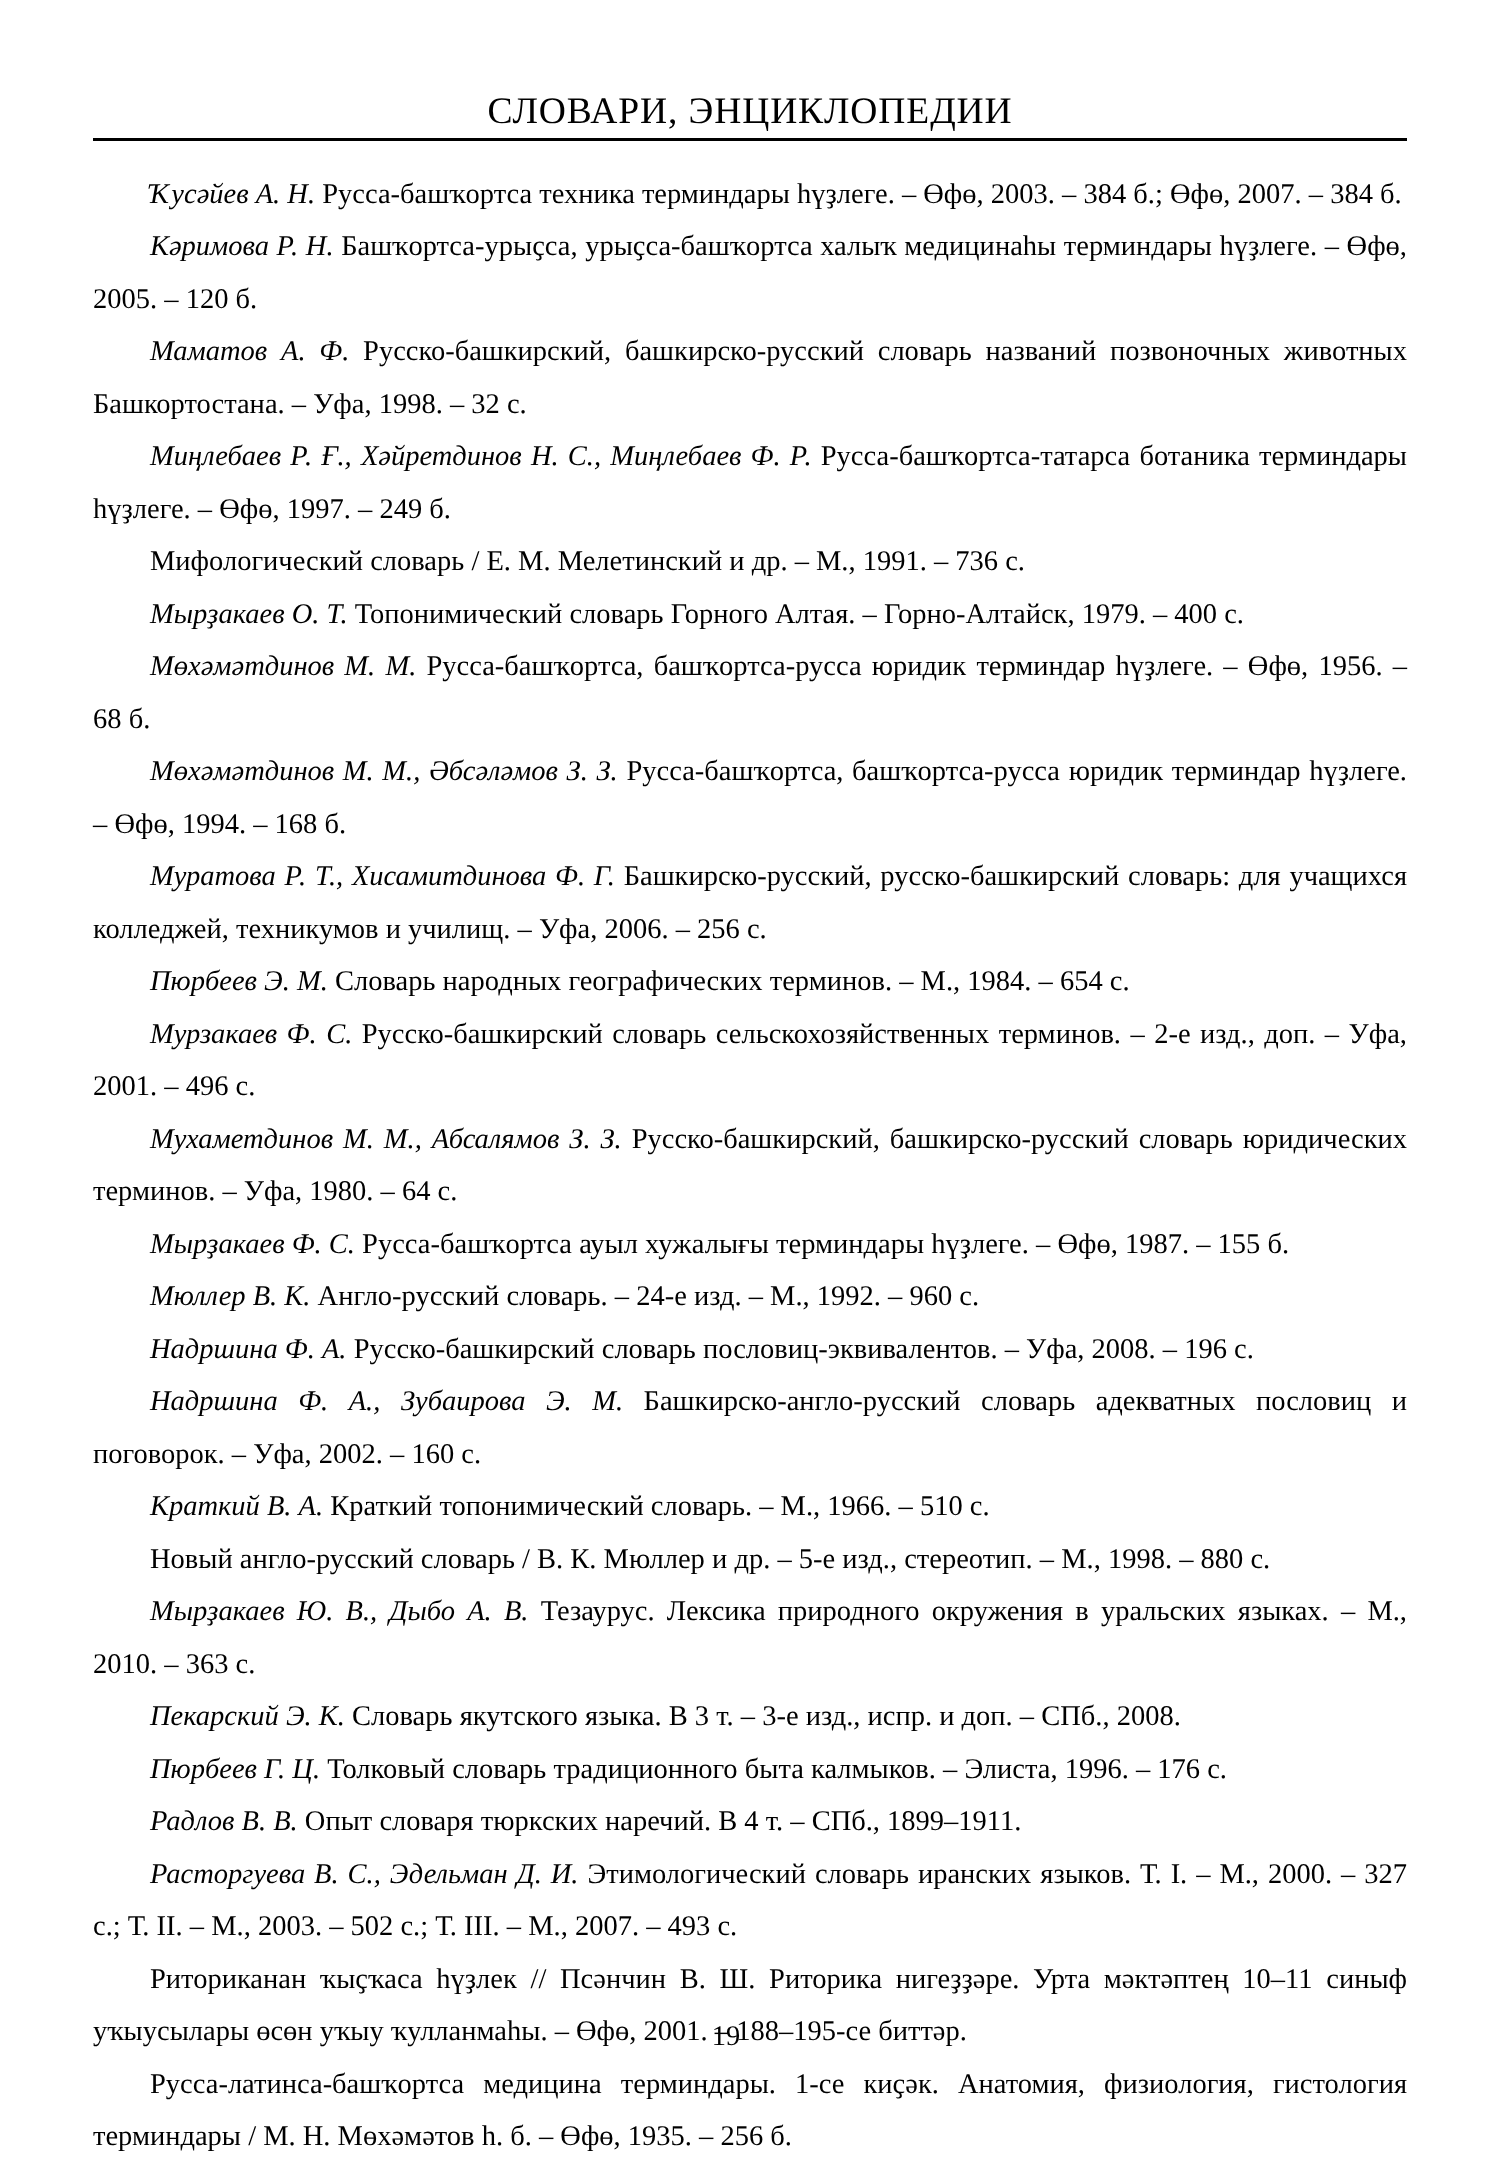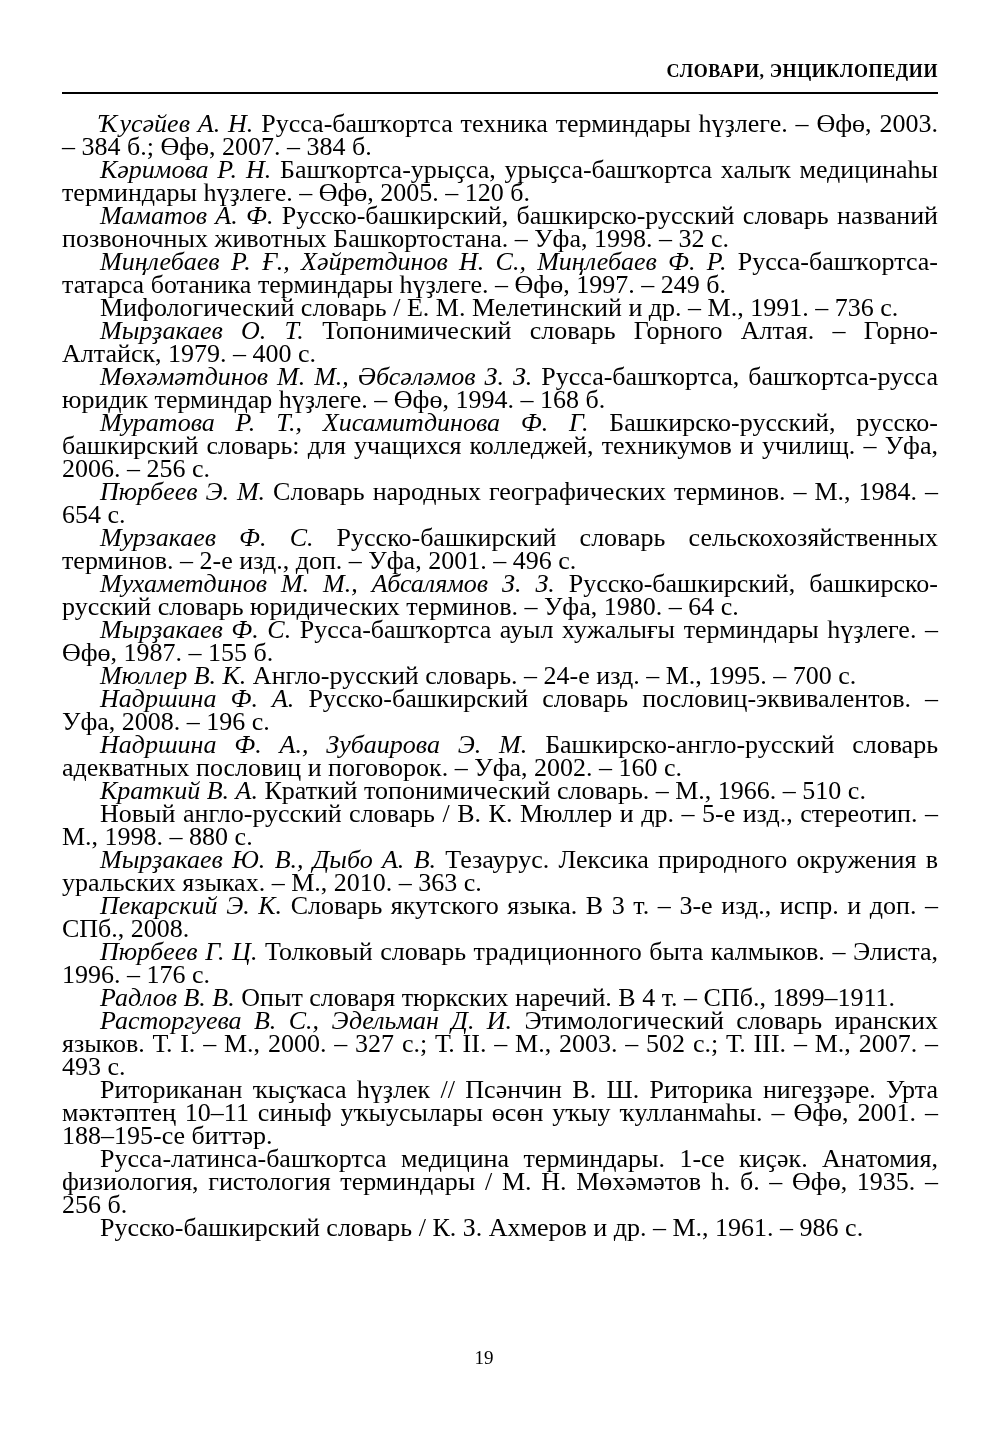--- a/index.html
+++ b/index.html
@@ -19,43 +19,43 @@
     position: relative;
     width: 1000px;
     height: 1448px;
     box-sizing: border-box;
   }
   .running-head {
     position: absolute;
     top: 62px;
     left: 62px;
     right: 62px;
-    text-align: right;
-    font-size: 18px;
-    font-weight: bold;
+    text-align: center;
+    font-size: 25px;
+    font-weight: normal;
     letter-spacing: 0.6px;
     line-height: 1.0;
   }
   .head-rule {
     position: absolute;
     top: 92px;
     left: 62px;
     width: 876px;
     height: 0;
     border-top: 2.2px solid #000;
   }
   .body-block {
     position: absolute;
     top: 112px;
     left: 62px;
     width: 876px;
   }
   .entry {
-    font-size: 26px;
-    line-height: 23px;
+    font-size: 19px;
+    line-height: 35px;
     text-align: justify;
     text-justify: inter-word;
     text-indent: 38px;
     margin: 0;
     padding: 0;
     hyphens: manual;
     -webkit-hyphens: manual;
   }
   .entry i,
   .entry .au {
@@ -80,27 +80,28 @@
 
   <div class="head-rule"></div>
 
   <div class="body-block" id="entries-host">
       <p class="entry"><i class="au">Ҡусәйев А. Н.</i><span> Русса-башҡортса техника терминдары һүҙлеге. – Өфө, 2003. – 384 б.; Өфө, 2007. – 384 б.</span></p>
       <p class="entry"><i class="au">Кәримова Р. Н.</i><span> Башҡортса-урыҫса, урыҫса-башҡортса халыҡ медицинаһы терминдары һүҙлеге. – Өфө, 2005. – 120 б.</span></p>
       <p class="entry"><i class="au">Маматов А. Ф.</i><span> Русско-башкирский, башкирско-русский словарь названий позвоночных животных Башкортостана. – Уфа, 1998. – 32 с.</span></p>
       <p class="entry"><i class="au">Миңлебаев Р. Ғ., Хәйретдинов Н. С., Миңлебаев Ф. Р.</i><span> Русса-башҡортса-татарса ботаника терминдары һүҙлеге. – Өфө, 1997. – 249 б.</span></p>
       <p class="entry"><span>Мифологический словарь / Е. М. Мелетинский и др. – М., 1991. – 736 с.</span></p>
       <p class="entry"><i class="au">Мырҙакаев О. Т.</i><span> Топонимический словарь Горного Алтая. – Горно-Алтайск, 1979. – 400 с.</span></p>
+      <p class="entry"><i class="au">Мөхәмәтдинов М. М.</i><span> Русса-башҡортса, башҡортса-русса юридик терминдар һүҙлеге. – Өфө, 1956. – 68 б.</span></p>
       <p class="entry"><i class="au">Мөхәмәтдинов М. М., Әбсәләмов З. З.</i><span> Русса-башҡортса, башҡортса-русса юридик терминдар һүҙлеге. – Өфө, 1994. – 168 б.</span></p>
       <p class="entry"><i class="au">Муратова Р. Т., Хисамитдинова Ф. Г.</i><span> Башкирско-русский, русско-башкирский словарь: для учащихся колледжей, техникумов и училищ. – Уфа, 2006. – 256 с.</span></p>
       <p class="entry"><i class="au">Пюрбеев Э. М.</i><span> Словарь народных географических терминов. – М., 1984. – 654 с.</span></p>
       <p class="entry"><i class="au">Мурзакаев Ф. С.</i><span> Русско-башкирский словарь сельскохозяйственных терминов. – 2-е изд., доп. – Уфа, 2001. – 496 с.</span></p>
       <p class="entry"><i class="au">Мухаметдинов М. М., Абсалямов З. З.</i><span> Русско-башкирский, башкирско-русский словарь юридических терминов. – Уфа, 1980. – 64 с.</span></p>
       <p class="entry"><i class="au">Мырҙакаев Ф. С.</i><span> Русса-башҡортса ауыл хужалығы терминдары һүҙлеге. – Өфө, 1987. – 155 б.</span></p>
-      <p class="entry"><i class="au">Мюллер В. К.</i><span> Англо-русский словарь. – 24-е изд. – М., 1995. – 700 с.</span></p>
+      <p class="entry"><i class="au">Мюллер В. К.</i><span> Англо-русский словарь. – 24-е изд. – М., 1992. – 960 с.</span></p>
       <p class="entry"><i class="au">Надршина Ф. А.</i><span> Русско-башкирский словарь пословиц-эквивалентов. – Уфа, 2008. – 196 с.</span></p>
       <p class="entry"><i class="au">Надршина Ф. А., Зубаирова Э. М.</i><span> Башкирско-англо-русский словарь адекватных пословиц и поговорок. – Уфа, 2002. – 160 с.</span></p>
       <p class="entry"><i class="au">Краткий В. А.</i><span> Краткий топонимический словарь. – М., 1966. – 510 с.</span></p>
       <p class="entry"><span>Новый англо-русский словарь / В. К. Мюллер и др. – 5-е изд., стереотип. – М., 1998. – 880 с.</span></p>
       <p class="entry"><i class="au">Мырҙакаев Ю. В., Дыбо А. В.</i><span> Тезаурус. Лексика природного окружения в уральских языках. – М., 2010. – 363 с.</span></p>
       <p class="entry"><i class="au">Пекарский Э. К.</i><span> Словарь якутского языка. В 3 т. – 3-е изд., испр. и доп. – СПб., 2008.</span></p>
       <p class="entry"><i class="au">Пюрбеев Г. Ц.</i><span> Толковый словарь традиционного быта калмыков. – Элиста, 1996. – 176 с.</span></p>
       <p class="entry"><i class="au">Радлов В. В.</i><span> Опыт словаря тюркских наречий. В 4 т. – СПб., 1899–1911.</span></p>
       <p class="entry"><i class="au">Расторгуева В. С., Эдельман Д. И.</i><span> Этимологический словарь иранских языков. Т. I.  – М., 2000. – 327 с.; Т. II. – М., 2003. – 502 с.; Т. III. – М., 2007. – 493 с.</span></p>
       <p class="entry"><span>Риториканан ҡыҫҡаса һүҙлек // Псәнчин В. Ш. Риторика нигеҙҙәре. Урта мәктәптең 10–11 синыф уҡыусылары өсөн уҡыу ҡулланмаһы. – Өфө, 2001. – 188–195-се биттәр.</span></p>

